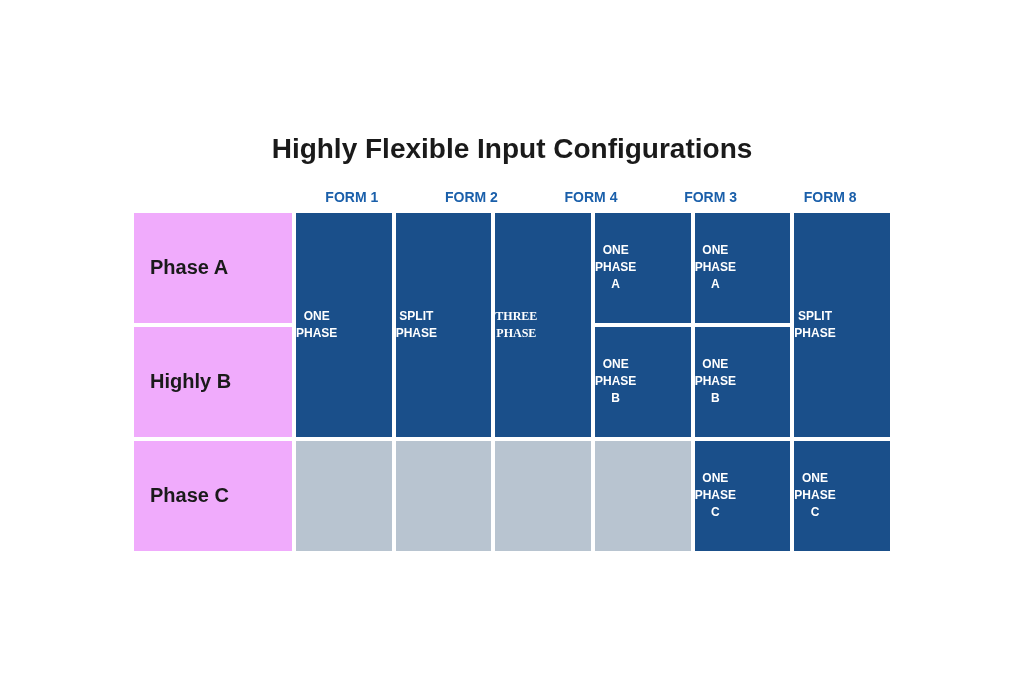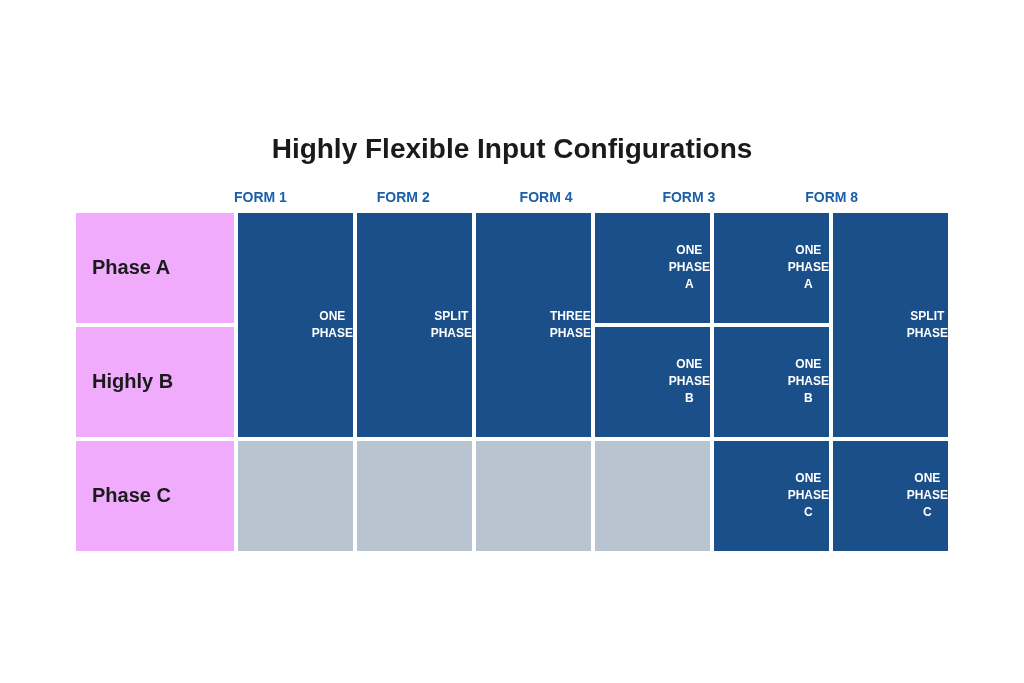--- a/index.html
+++ b/index.html
@@ -6,37 +6,37 @@
     body {
       background: #fff;
       font-family: Arial, sans-serif;
       display: flex;
       justify-content: center;
       align-items: center;
       width: 1024px;
       height: 683px;
     }
     .container {
-      width: 872px;
+      width: 756px;
     }
     .title {
       text-align: center;
       font-size: 28px;
       font-weight: bold;
       color: #1a1a1a;
       margin-bottom: 24px;
     }
     
     .header-row {
       display: flex;
       margin-left: 158px;
     }
     .header-cell {
       flex: 1;
-      text-align: left;
+      text-align: center;
       font-size: 14px;
       font-weight: bold;
       color: #1a5faa;
       padding-bottom: 8px;
     }
     
     .main-grid {
       display: grid;
       grid-template-columns: 158px repeat(6, 1fr);
       grid-template-rows: repeat(3, 110px);
@@ -49,21 +49,21 @@
       align-items: center;
       justify-content: flex-start;
       padding-left: 16px;
       font-size: 20px;
       font-weight: bold;
       color: #1a1a1a;
     }
     .grid-cell {
       display: flex;
       align-items: center;
-      justify-content: flex-end;
+      justify-content: flex-start;
       text-align: center;
       font-size: 12px;
       font-weight: bold;
       line-height: 1.4;
     }
     .bg-light { background: #b8c4d0; }
     .bg-dark  { background: #1a4f8a; color: #ffffff; }
   </style>
 </head>
 <body>
@@ -89,21 +89,21 @@
     <div class="grid-cell bg-dark" style="grid-row:1/3;grid-column:2;">
       <span style="white-space:pre-line;">ONE
 PHASE</span>
     </div>
 
     <div class="grid-cell bg-dark" style="grid-row:1/3;grid-column:3;">
       <span style="white-space:pre-line;">SPLIT
 PHASE</span>
     </div>
 
-    <div class="grid-cell bg-dark" style="grid-row:1/3;grid-column:4;">
+    <div class="grid-cell bg-dark" style="grid-row:1/3;grid-column:4;font-family:Liberation Serif, serif;">
       <span style="white-space:pre-line;">THREE
 PHASE</span>
     </div>
 
     <div class="grid-cell bg-dark" style="grid-row:1;grid-column:5;">
       <span style="white-space:pre-line;">ONE
 PHASE
 A</span>
     </div>
 

